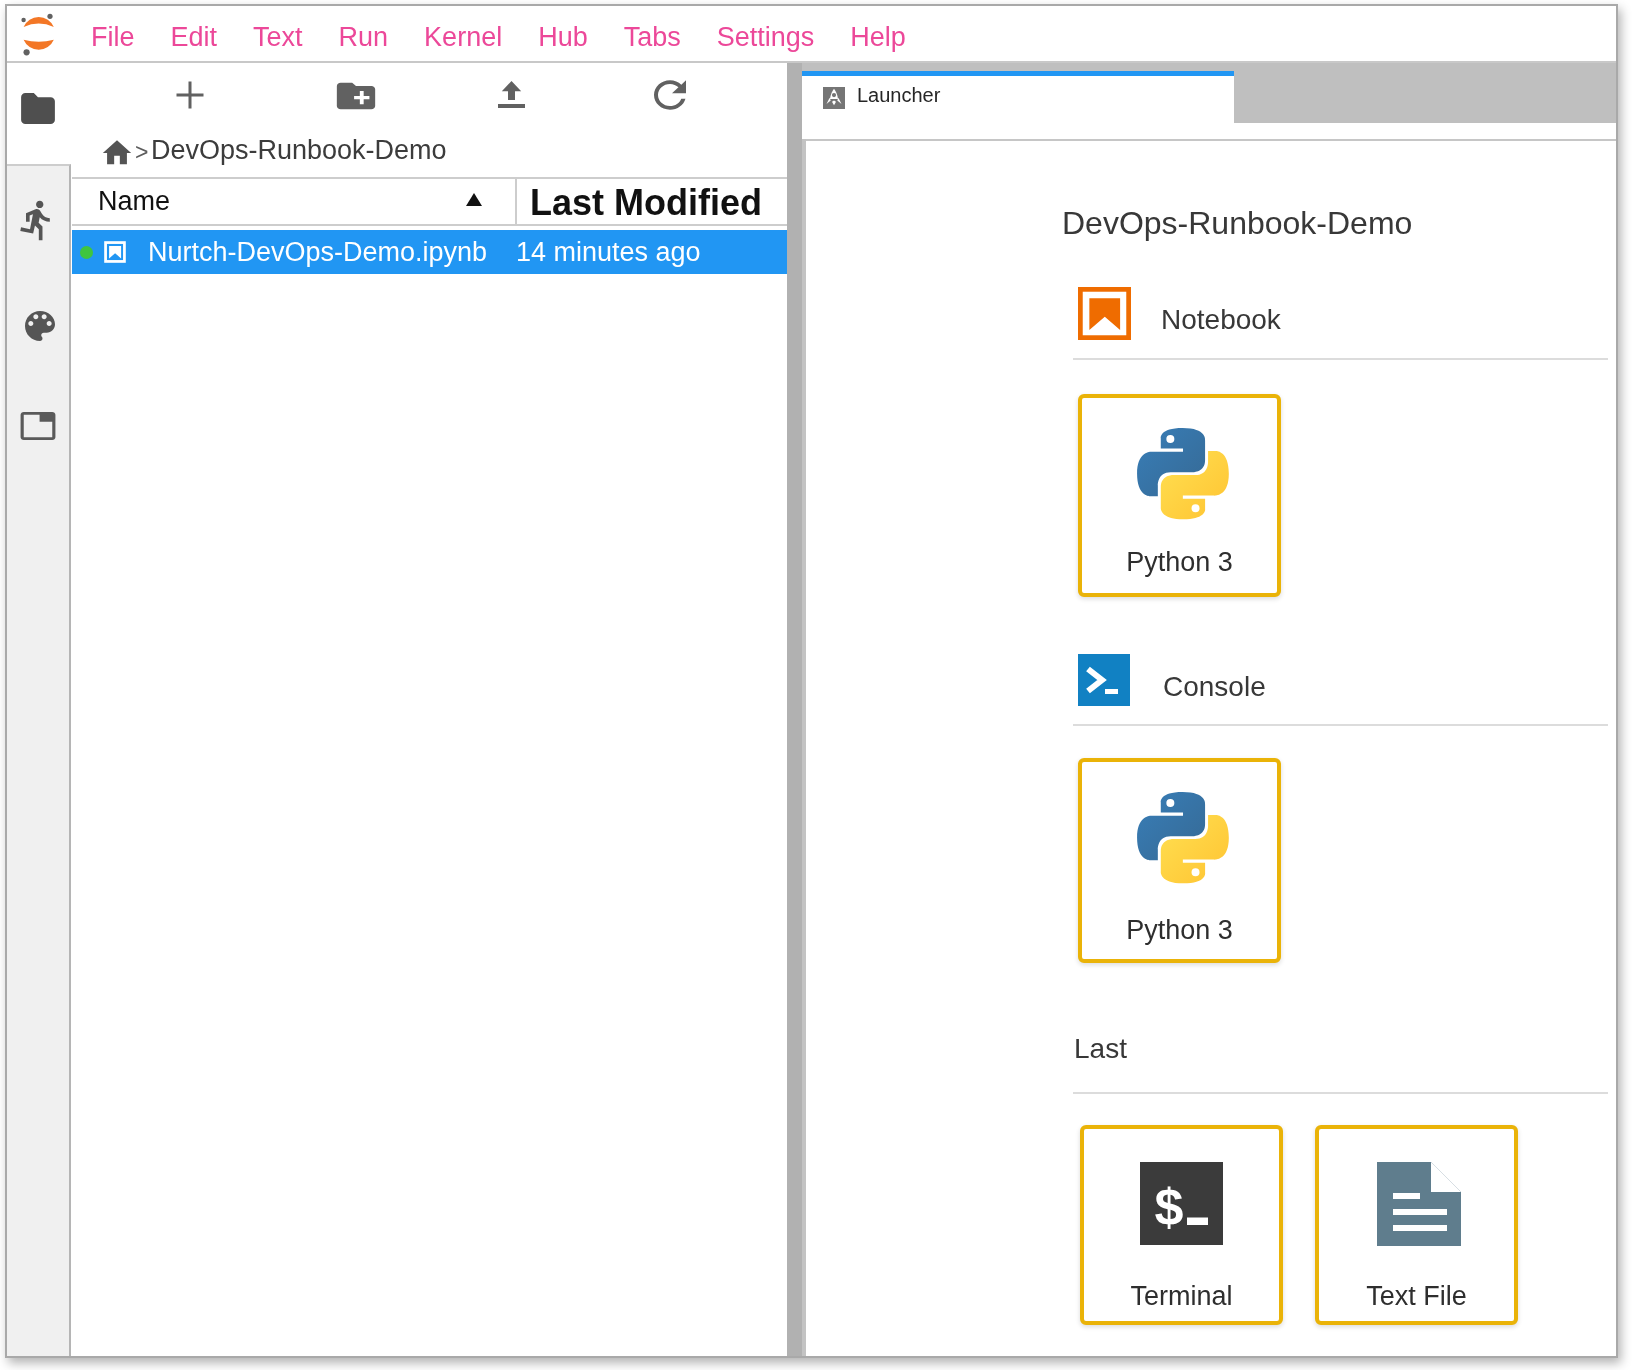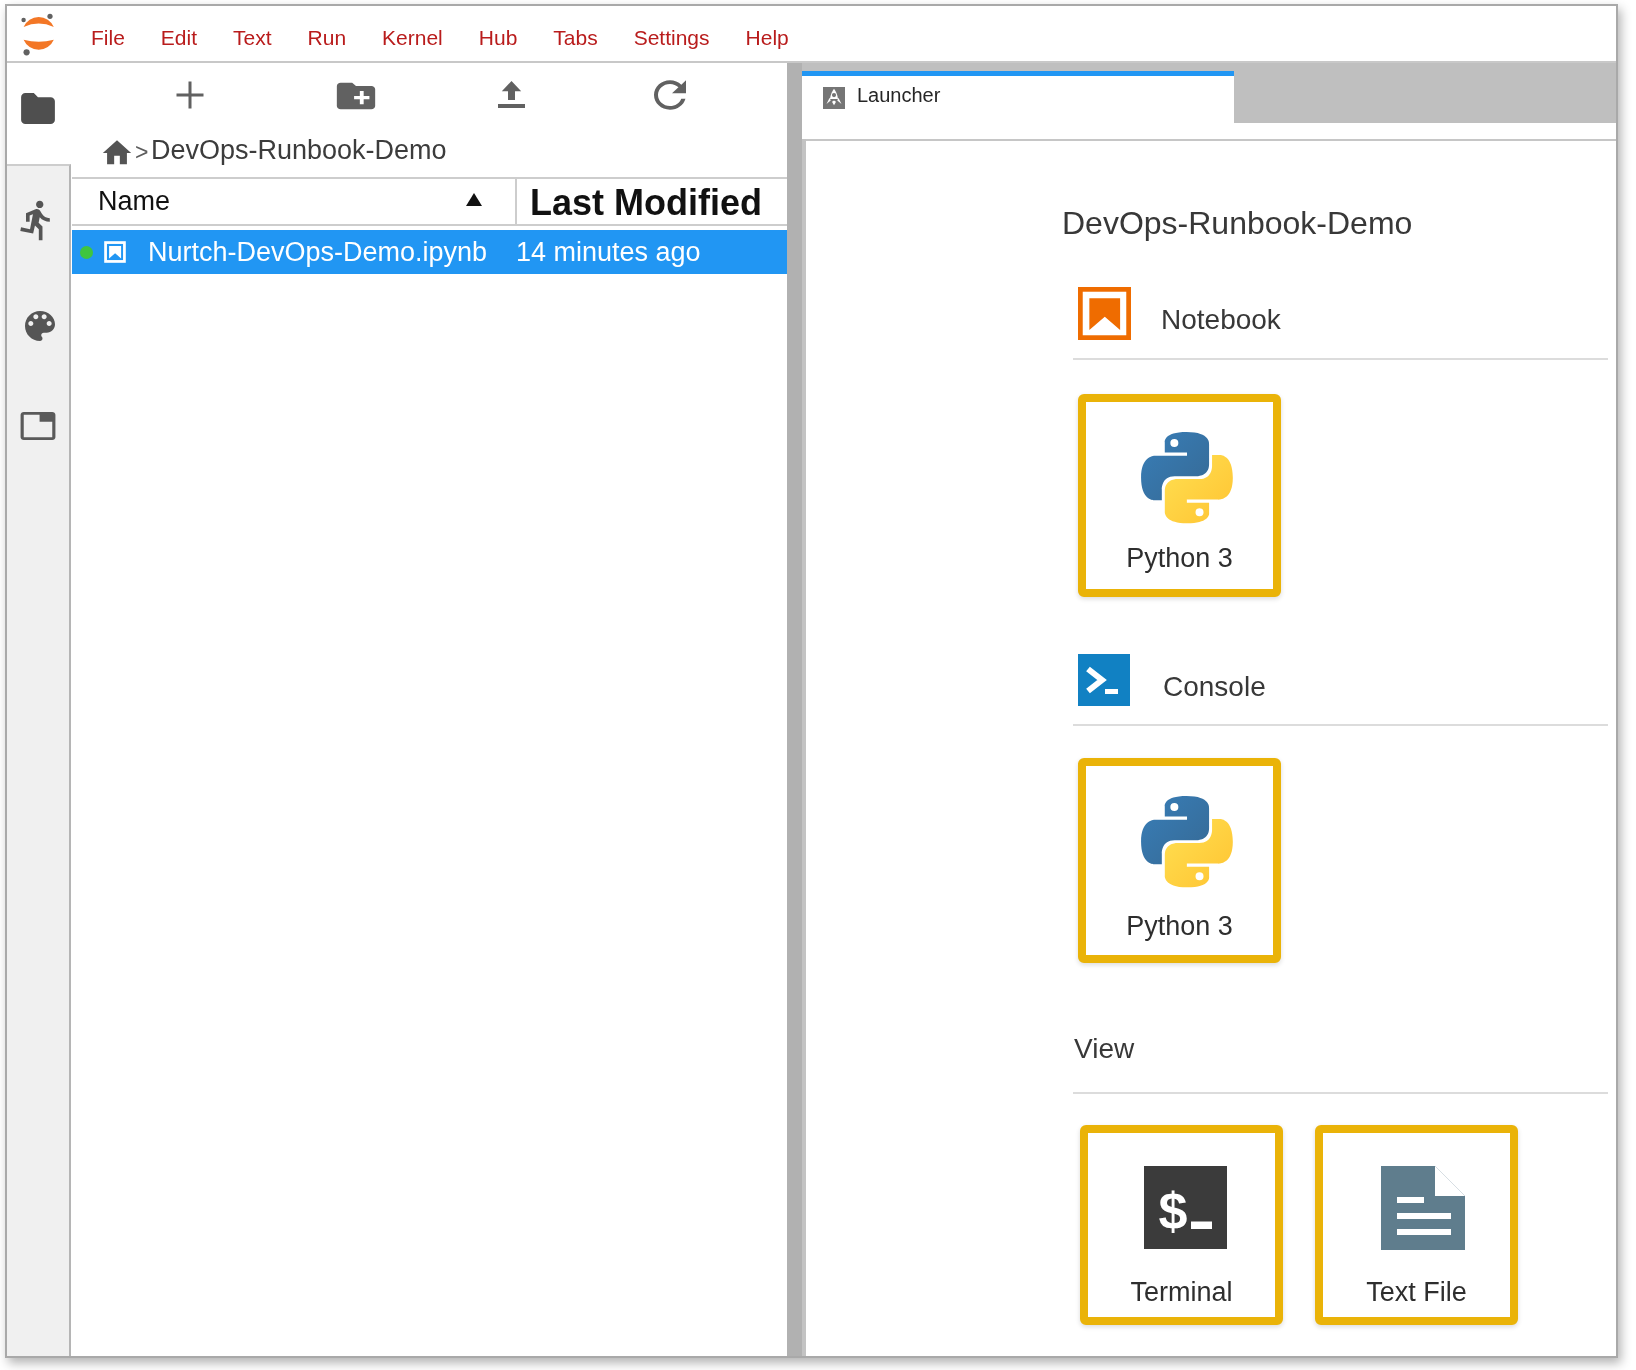--- a/index.html
+++ b/index.html
@@ -2,21 +2,21 @@
 <html><head>
 <meta charset="utf-8">
 <style>
 * { margin:0; padding:0; box-sizing:border-box; }
 html,body { width:1636px; height:1370px; background:#fff; font-family:"Liberation Sans",sans-serif; position:relative; overflow:hidden; }
 .abs { position:absolute; }
 #win { position:absolute; left:5px; top:4px; width:1613px; height:1354px; background:#fff; border:2px solid #a9a9a9; box-shadow:3px 5px 10px rgba(0,0,0,0.30); }
 
 #menubar { position:absolute; left:7px; top:6px; width:1609px; height:57px; background:#fff; border-bottom:2px solid #c8c8c8; }
 #menuitems { position:absolute; left:73px; top:10px; height:55px; white-space:nowrap; }
-#menuitems span { display:inline-block; padding:0 18px; font-size:21px; line-height:55px; color:#b91c1c; }
+#menuitems span { display:inline-block; padding:0 18px; font-size:27px; line-height:55px; color:#ec4899; }
 
 #sidebar { position:absolute; left:7px; top:164px; width:64px; height:1192px; background:#f0f0f0; border-top:2px solid #cdcdcd; border-right:2px solid #b5b5b5; }
 
 #crumbtext { position:absolute; left:151px; top:137px; font-size:27px; line-height:27px; color:#3c3c3c; }
 #crumbsep { position:absolute; left:135px; top:141px; font-size:23px; line-height:23px; color:#5c5c5c; }
 #hdrline1 { position:absolute; left:72px; top:177px; width:715px; height:2px; background:#cdcdcd; }
 #hdrline2 { position:absolute; left:72px; top:224px; width:715px; height:2px; background:#cdcdcd; }
 #colsep   { position:absolute; left:515px; top:179px; width:2px; height:45px; background:#cdcdcd; }
 #hname { position:absolute; left:98px; top:188px; font-size:27px; line-height:27px; font-weight:normal; color:#111; }
 #hmod  { position:absolute; left:516px; top:189px; width:246px; font-size:36px; line-height:27px; font-weight:bold; color:#111; text-align:right; }
@@ -30,21 +30,21 @@
 #tabbar { position:absolute; left:802px; top:63px; width:814px; height:60px; background:#bfbfbf; }
 #tab { position:absolute; left:802px; top:71px; width:432px; height:52px; background:#fff; border-top:5px solid #2196f3; }
 #tablabel { position:absolute; left:857px; top:82px; font-size:20px; line-height:27px; color:#262626; }
 #tabicon { position:absolute; left:823px; top:87px; width:22px; height:22px; background:#757575; }
 #dockline { position:absolute; left:802px; top:139px; width:814px; height:2px; background:#c6c6c6; }
 #dockleft { position:absolute; left:802px; top:139px; width:4px; height:1217px; background:#c3c3c3; }
 
 #ltitle { position:absolute; left:1062px; top:207px; font-size:32px; line-height:32px; color:#383838; }
 .seclabel { position:absolute; font-size:28px; line-height:32px; color:#383838; }
 .secline { position:absolute; left:1073px; width:535px; height:2px; background:#dcdcdc; }
-.card { position:absolute; width:203px; background:#fff; border:8px solid #eab308; border-radius:6px; box-shadow:0 2px 5px rgba(0,0,0,0.14); }
+.card { position:absolute; width:203px; background:#fff; border:4px solid #eab308; border-radius:6px; box-shadow:0 2px 5px rgba(0,0,0,0.14); }
 .cardlabel { position:absolute; left:0; bottom:14px; width:100%; text-align:center; font-size:27px; line-height:29px; color:#2e2e2e; }
 </style>
 </head>
 <body>
 <div id="win"></div>
 
 <div id="menubar"></div>
 <svg class="abs" style="left:19px;top:13px" width="40" height="43" viewBox="0 0 40 43">
   <path fill="#f37726" d="M 4.6 13.9 A 16.4 16.4 0 0 1 34.8 13.9 A 37.2 37.2 0 0 0 4.6 13.9 Z"></path>
   <path fill="#f37726" d="M 34.8 26.7 A 16.4 16.4 0 0 1 4.6 26.7 A 55 55 0 0 0 34.8 26.7 Z"></path>
@@ -155,21 +155,21 @@
 <div class="secline" style="top:724px"></div>
 
 <div class="card" style="left:1078px;top:758px;height:205px">
   <svg style="position:absolute;left:55px;top:30px" width="92" height="92" viewBox="0 0 256 256">
     <path fill="url(#pb)" d="M126.916.072c-64.832 0-60.784 28.115-60.784 28.115l.072 29.128h61.868v8.745H41.631S.145 61.355.145 126.77c0 65.417 36.21 63.097 36.21 63.097h21.61v-30.356s-1.165-36.21 35.632-36.21h61.362s34.475.557 34.475-33.319V33.97S194.67.072 126.916.072zM92.802 19.66a11.12 11.12 0 0 1 11.13 11.13 11.12 11.12 0 0 1-11.13 11.13 11.12 11.12 0 0 1-11.13-11.13 11.12 11.12 0 0 1 11.13-11.13z"></path>
     <path fill="url(#py)" d="M128.757 254.126c64.832 0 60.784-28.115 60.784-28.115l-.072-29.127H127.6v-8.745h86.441s41.486 4.705 41.486-60.712c0-65.416-36.21-63.096-36.21-63.096h-21.61v30.355s1.165 36.21-35.632 36.21h-61.362s-34.475-.557-34.475 33.32v56.013s-5.235 33.897 62.518 33.897zm34.114-19.586a11.12 11.12 0 0 1-11.13-11.13 11.12 11.12 0 0 1 11.13-11.131 11.12 11.12 0 0 1 11.13 11.13 11.12 11.12 0 0 1-11.13 11.13z"></path>
   </svg>
   <div class="cardlabel">Python 3</div>
 </div>
 
-<div class="seclabel" style="left:1074px;top:1033px">View</div>
+<div class="seclabel" style="left:1074px;top:1033px">Last</div>
 <div class="secline" style="top:1092px"></div>
 
 <div class="card" style="left:1080px;top:1125px;height:200px">
   <svg style="position:absolute;left:56px;top:33px" width="83" height="83" viewBox="0 0 83 83">
     <rect width="83" height="83" fill="#3b3b3b"></rect>
     <text x="14.5" y="63" font-family="Liberation Sans, sans-serif" font-size="52" font-weight="bold" fill="#fff">$</text>
     <rect x="47" y="55.5" width="21" height="7.5" fill="#fff"></rect>
   </svg>
   <div class="cardlabel" style="bottom:10px">Terminal</div>
 </div>

